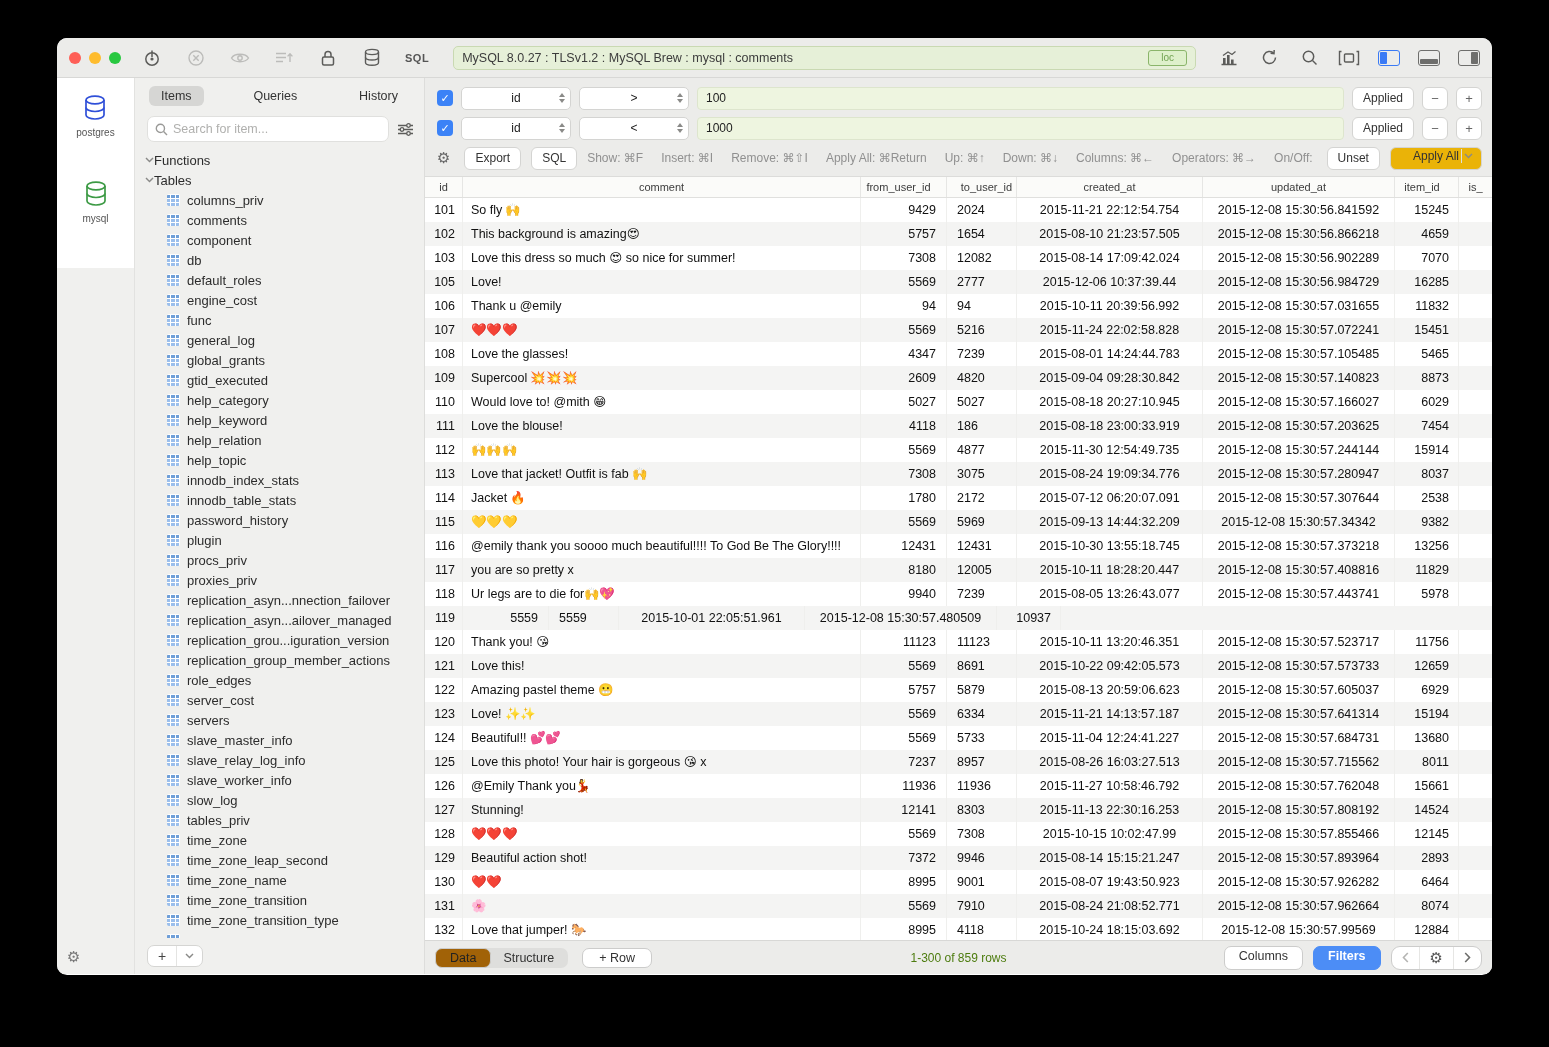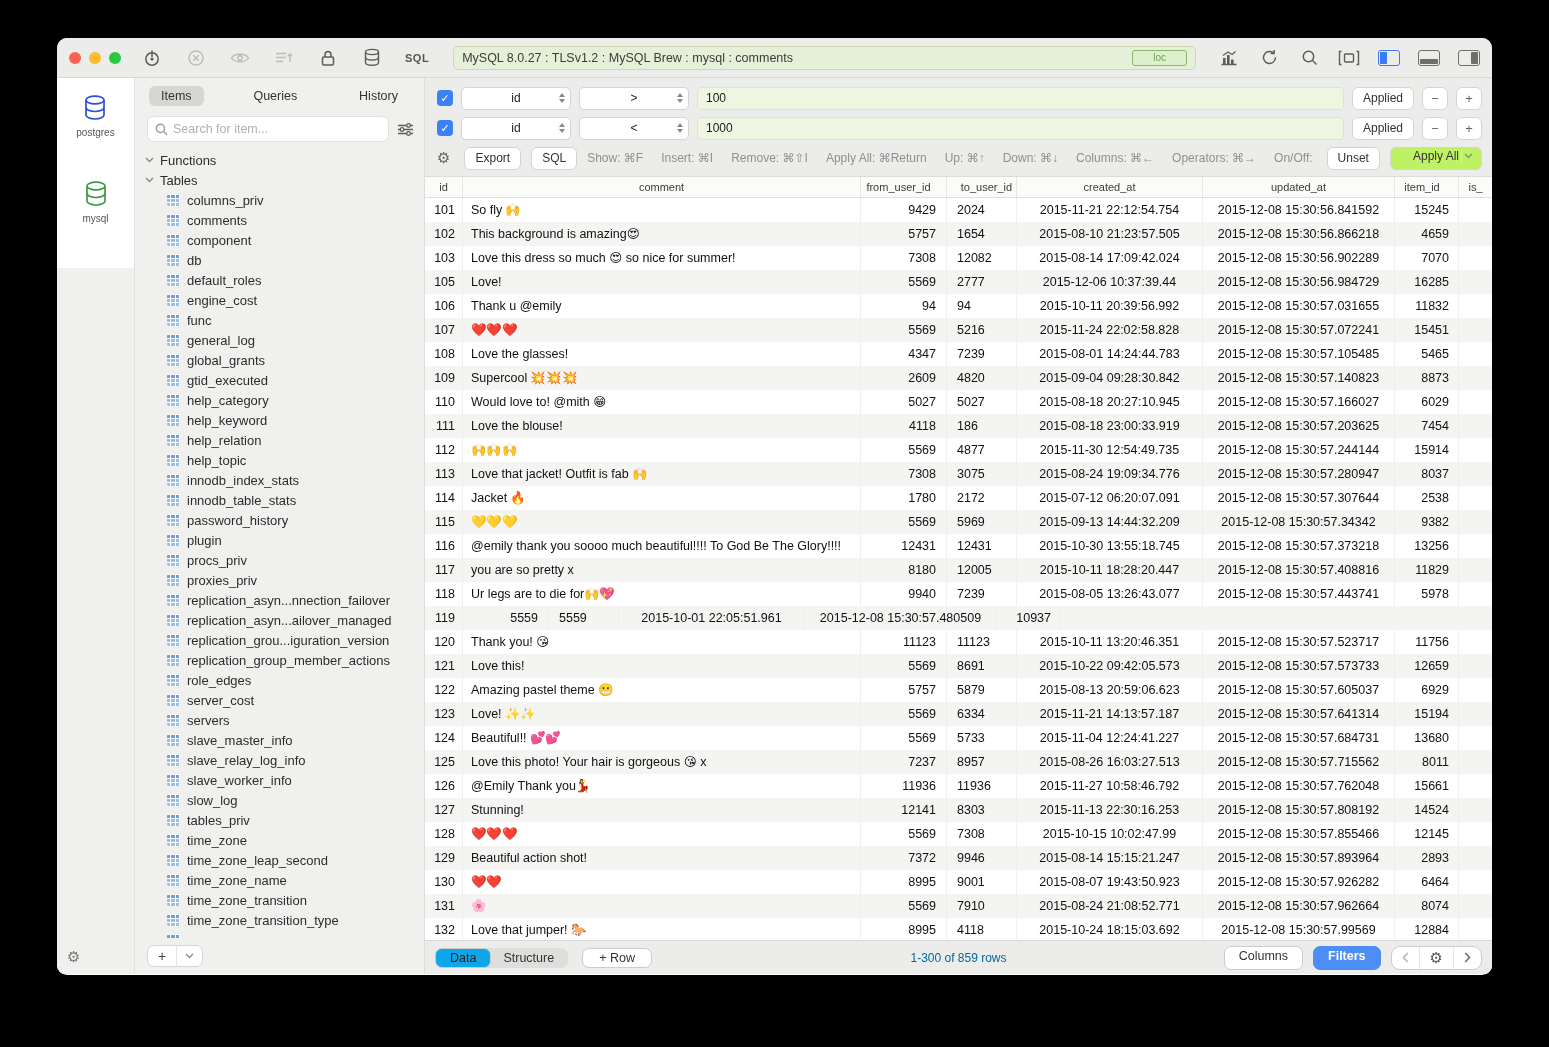--- a/index.html
+++ b/index.html
@@ -16,21 +16,21 @@
   .tl-red{background:#fe5f57}.tl-yellow{background:#febc2e}.tl-green{background:#28c840}
   .tbicons { display:flex; align-items:center; gap:22px; }
   .tbicons.left { margin-right:18px; }
   .tbicons.right { margin-left:16px; gap:18px; }
   .tbicon { display:flex; align-items:center; justify-content:center; width:22px; height:20px; }
   .sql-label { font-size:11px; font-weight:bold; color:#555; letter-spacing:.5px; }
   .title-field { flex:1; height:24px; background:#e6f0d8; border:1px solid #c9d9b2; border-radius:5px;
     display:flex; align-items:center; padding:0 8px; min-width:0; }
   .title-text { flex:1; font-size:12.5px; color:#3c3c3c; white-space:nowrap; overflow:hidden; }
   .loc-badge { font-size:10px; color:#71a352; border:1px solid #8ab56a; border-radius:3px;
-    padding:0 20px; line-height:14px; background:#def0cb; }
+    padding:0 12px; line-height:14px; background:#def0cb; }
   .panel-ic { width:22px; height:16px; border:1.5px solid #6e6e6c; border-radius:3px; position:relative; }
   .panel-ic.active { border-color:#3a7af5; }
   .panel-ic.active::before { content:""; position:absolute; left:1px; top:1px; bottom:1px; width:7px;
     background:#3a7af5; border-radius:1px; }
   .panel-ic.bottom::before { content:""; position:absolute; left:1px; right:1px; bottom:1px; height:5px;
     background:#6e6e6c; border-radius:1px; }
   .panel-ic.rightp::before { content:""; position:absolute; right:1px; top:1px; bottom:1px; width:7px;
     background:#6e6e6c; border-radius:1px; }
 
   
@@ -48,21 +48,21 @@
   .side-tabs { display:flex; align-items:center; justify-content:space-between; padding:8px 14px 4px 14px; }
   .side-tab { font-size:12.5px; color:#333; padding:3px 12px; border-radius:6px; }
   .side-tab.active { background:#d6d6d4; }
   .side-search { display:flex; align-items:center; gap:8px; padding:6px 10px 4px 12px; }
   .search-box { flex:1; height:24px; background:#fff; border:1px solid #e0e0de; border-radius:7px;
     display:flex; align-items:center; padding:12px 7px; gap:5px; }
   .search-box input { border:none; outline:none; flex:1; font-size:12.5px; color:#333; background:transparent;
     font-family:inherit; }
   .search-box input::placeholder { color:#b0b0ae; }
   .tree { flex:1; overflow:hidden; padding:4px 0 0 10px; }
-  .tree-section { display:flex; align-items:center; gap:6px; height:20px; font-size:13px; color:#2c2c2c; }
+  .tree-section { display:flex; align-items:center; height:20px; font-size:13px; color:#2c2c2c; }
   .tree-item { display:flex; align-items:center; gap:7px; height:20px; padding-left:22px; font-size:13px; color:#2c2c2c;
     white-space:nowrap; }
   .table-icon { width:13px; height:12px; border-radius:2px; flex:none;
     background-color:#9bbfec;
     background-image:
       repeating-linear-gradient(90deg, transparent 0 3.3px, #fff 3.3px 4.3px),
       repeating-linear-gradient(0deg, transparent 0 3px, #fff 3px 4px),
       linear-gradient(#6f9fd8 0 4px, transparent 4px); }
   .side-bottom { height:36px; display:flex; align-items:center; padding:0 12px; }
   .split-btn { display:flex; align-items:center; background:#fff; border:1px solid #d5d5d3; border-radius:7px;
@@ -84,21 +84,21 @@
   .updown .d { border-top:4px solid #8a8a88; }
   .fvalue { flex:1; height:23px; background:#eef5e0; border:1px solid #dde5cd; border-radius:4px;
     font-size:12px; color:#222; padding:0 8px; outline:none; font-family:inherit; }
   .fbtn { height:23px; background:#fff; border:1px solid #d4d4d2; border-radius:6px; font-size:12px;
     color:#333; padding:0 10px; display:flex; align-items:center; justify-content:center; }
   .fbtn.small { width:26px; padding:0; color:#666; font-size:13px; }
   .action-row { display:flex; align-items:center; gap:10px; height:24px; }
   .gear { font-size:15px; color:#666; margin:0 4px 0 0; }
   .hints { flex:1; display:flex; gap:18px; overflow:hidden; white-space:nowrap; }
   .hints span { font-size:12px; color:#909090; }
-  .applyall { height:23px; background:#bef264; border:1px solid #d4d4d2; border-radius:6px; font-size:12px; color:#333;
+  .applyall { height:23px; background:#eab308; border:1px solid #d4d4d2; border-radius:6px; font-size:12px; color:#333;
     padding:0 8px 4px 22px; display:flex; align-items:center; gap:2px; }
   .applyall .divider { width:1px; height:14px; background:#e0e0de; }
 
   
   .ghead { display:flex; background:#fbfbf9; border-top:1px solid #dcdcda; border-bottom:1px solid #e0e0de; height:22px; }
   .ghead > div { font-size:11px; color:#3c3c3c; text-align:center; line-height:21px; border-right:1px solid #e6e6e4;
     white-space:nowrap; overflow:hidden; }
   .gbody { flex:1; background:#fff; overflow:hidden; }
   .grow { display:flex; height:24px; }
   .grow.alt { background:#f4f4f3; }
@@ -111,25 +111,25 @@
   .c4{width:186px; text-align:center;}
   .c5{width:192px; text-align:center;}
   .c6{width:64px; text-align:right; padding-right:9px;}
   .c7{flex:1; border-right:none !important;}
   .ghead .c0,.ghead .c1 { text-align:center; padding:0; }
 
   
   .statusbar { height:34px; background:#ececea; border-top:1px solid #d8d8d6; display:flex; align-items:center;
     padding:0 10px; position:relative; }
   .seg { display:flex; align-items:center; }
-  .seg .on { background:#0ea5e9; border:1px solid #cccccb; border-radius:7px; padding:2px 14px; font-size:12.5px; color:#222; position:relative; z-index:1; }
+  .seg .on { background:#a16207; border:1px solid #cccccb; border-radius:7px; padding:2px 14px; font-size:12.5px; color:#222; position:relative; z-index:1; }
   .seg .off { background:#dededc; border-radius:0 7px 7px 0; padding:3px 14px 3px 18px; margin-left:-6px; font-size:12.5px; color:#333; }
   .addrow { margin-left:14px; background:#fff; border:1px solid #cccccb; border-radius:7px; padding:2px 16px;
     font-size:12.5px; color:#333; }
-  .rowcount { position:absolute; left:0; right:0; text-align:center; font-size:12px; color:#0369a1; pointer-events:none; }
+  .rowcount { position:absolute; left:0; right:0; text-align:center; font-size:12px; color:#4d7c0f; pointer-events:none; }
   .sb-right { margin-left:auto; display:flex; gap:10px; }
   .sb-btn { background:#fff; border:1px solid #cccccb; border-radius:7px; padding:2px 14px; font-size:12.5px; color:#333; }
   .sb-btn.blue { background:#4c8df6; border-color:#4c8df6; color:#fff;font-weight:bold; }
   .navgroup { display:flex; align-items:center; background:#fff; border:1px solid #cccccb; border-radius:9px;
     height:24px; overflow:hidden; }
   .navgroup > div { padding:0 10px; display:flex; align-items:center; height:100%; color:#999; }
   .navgroup > div + div { border-left:1px solid #e6e6e4; }
   .navgroup .gear { margin:0; }
   svg { display:block; }
 </style>

